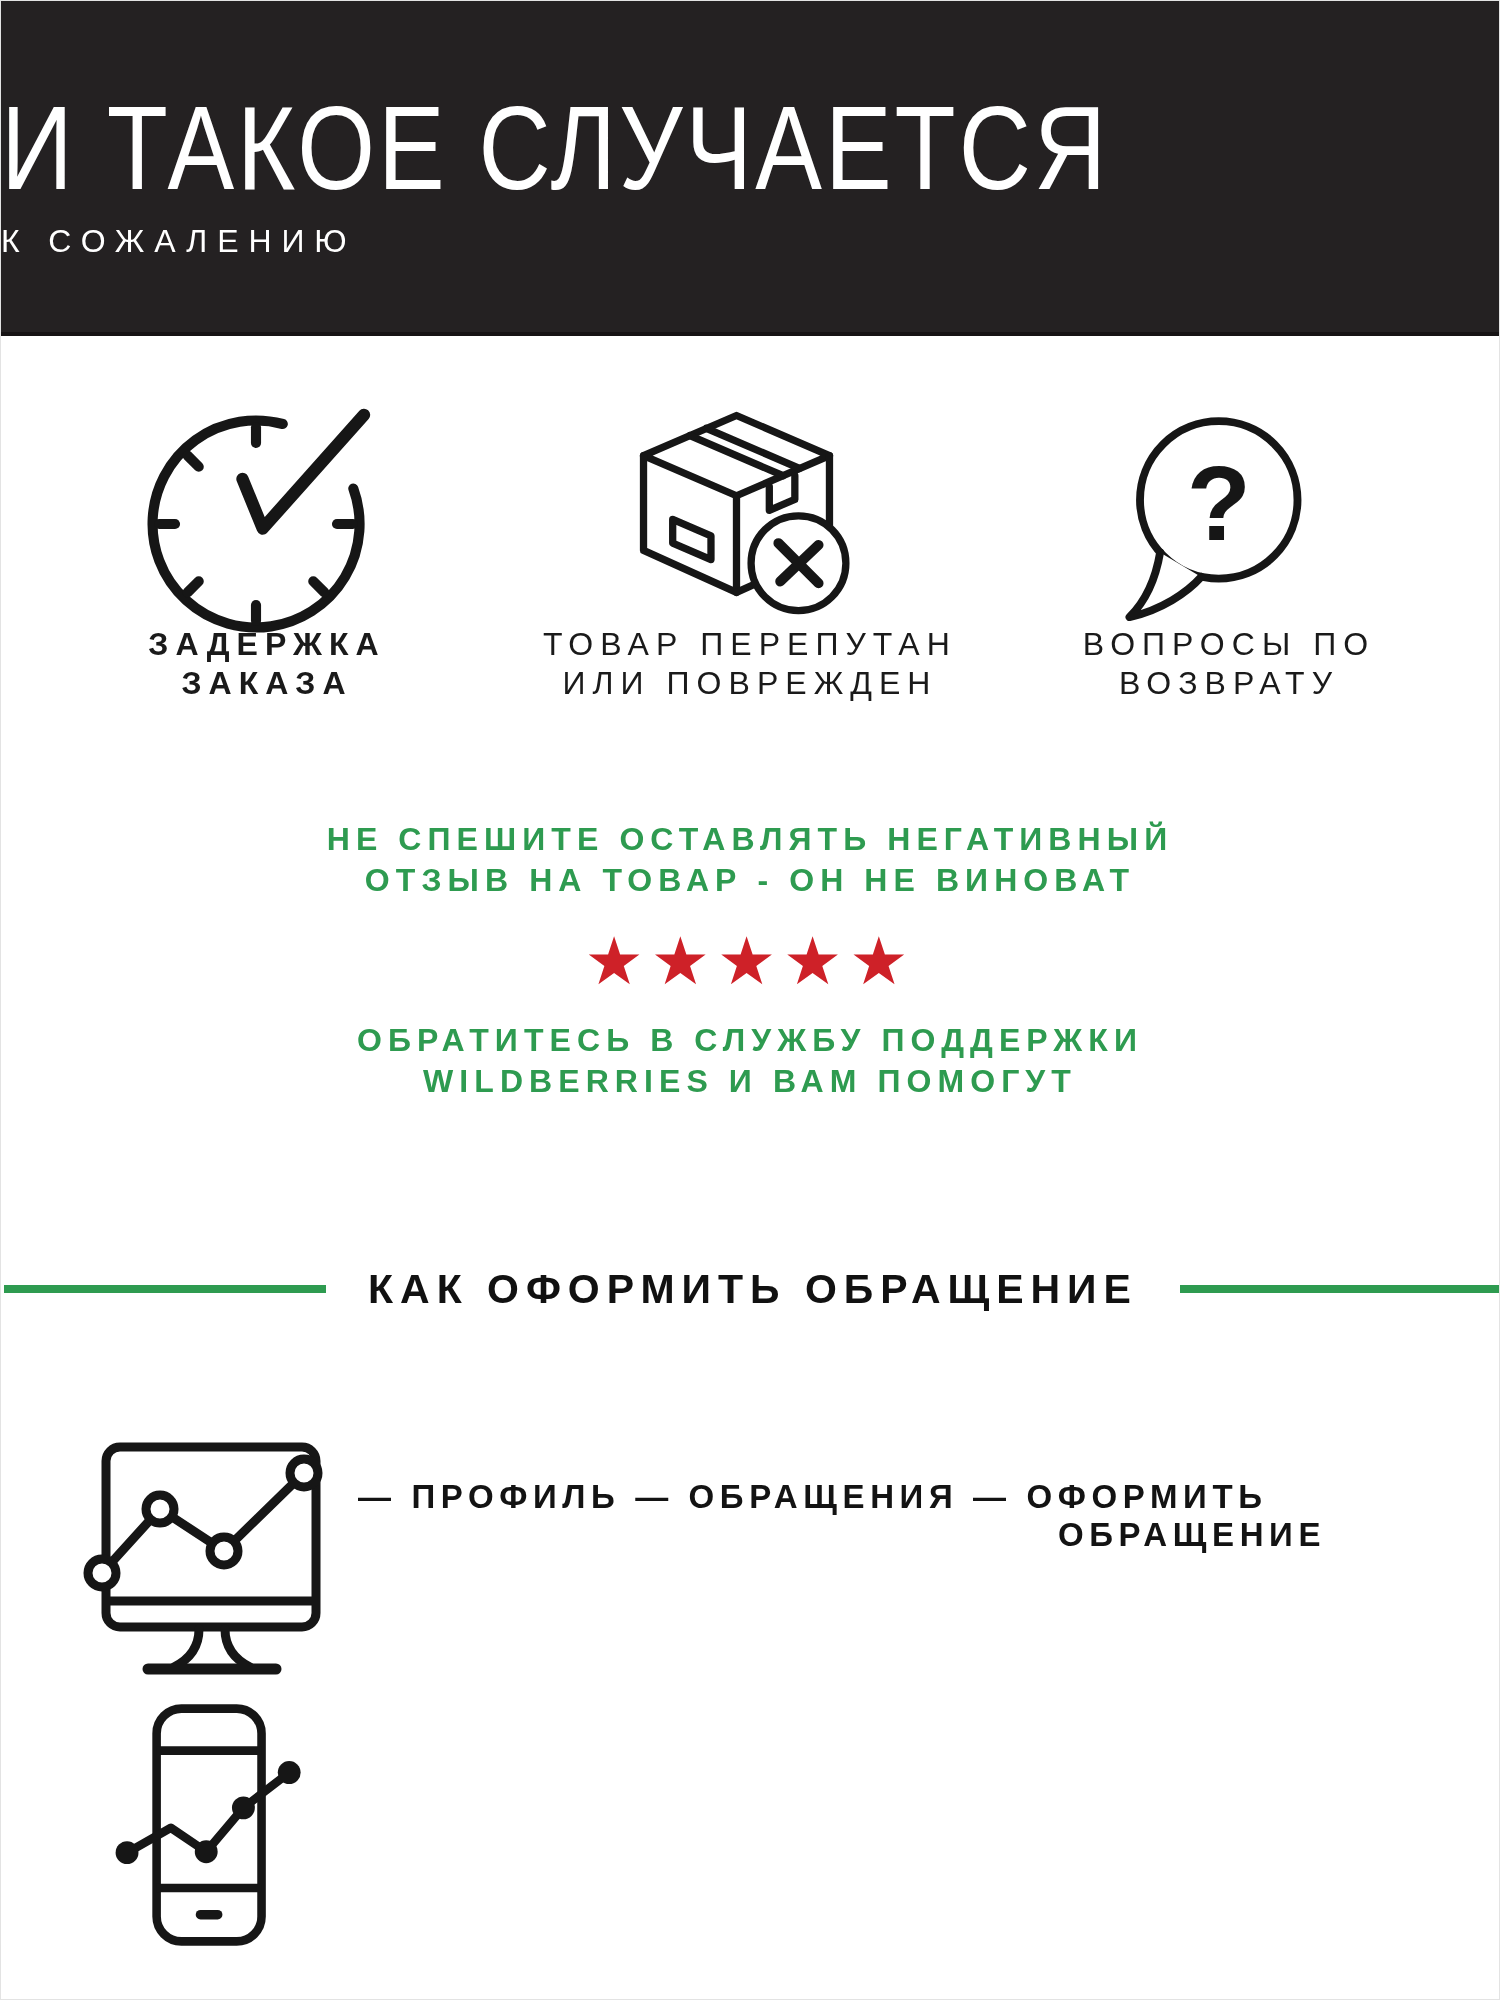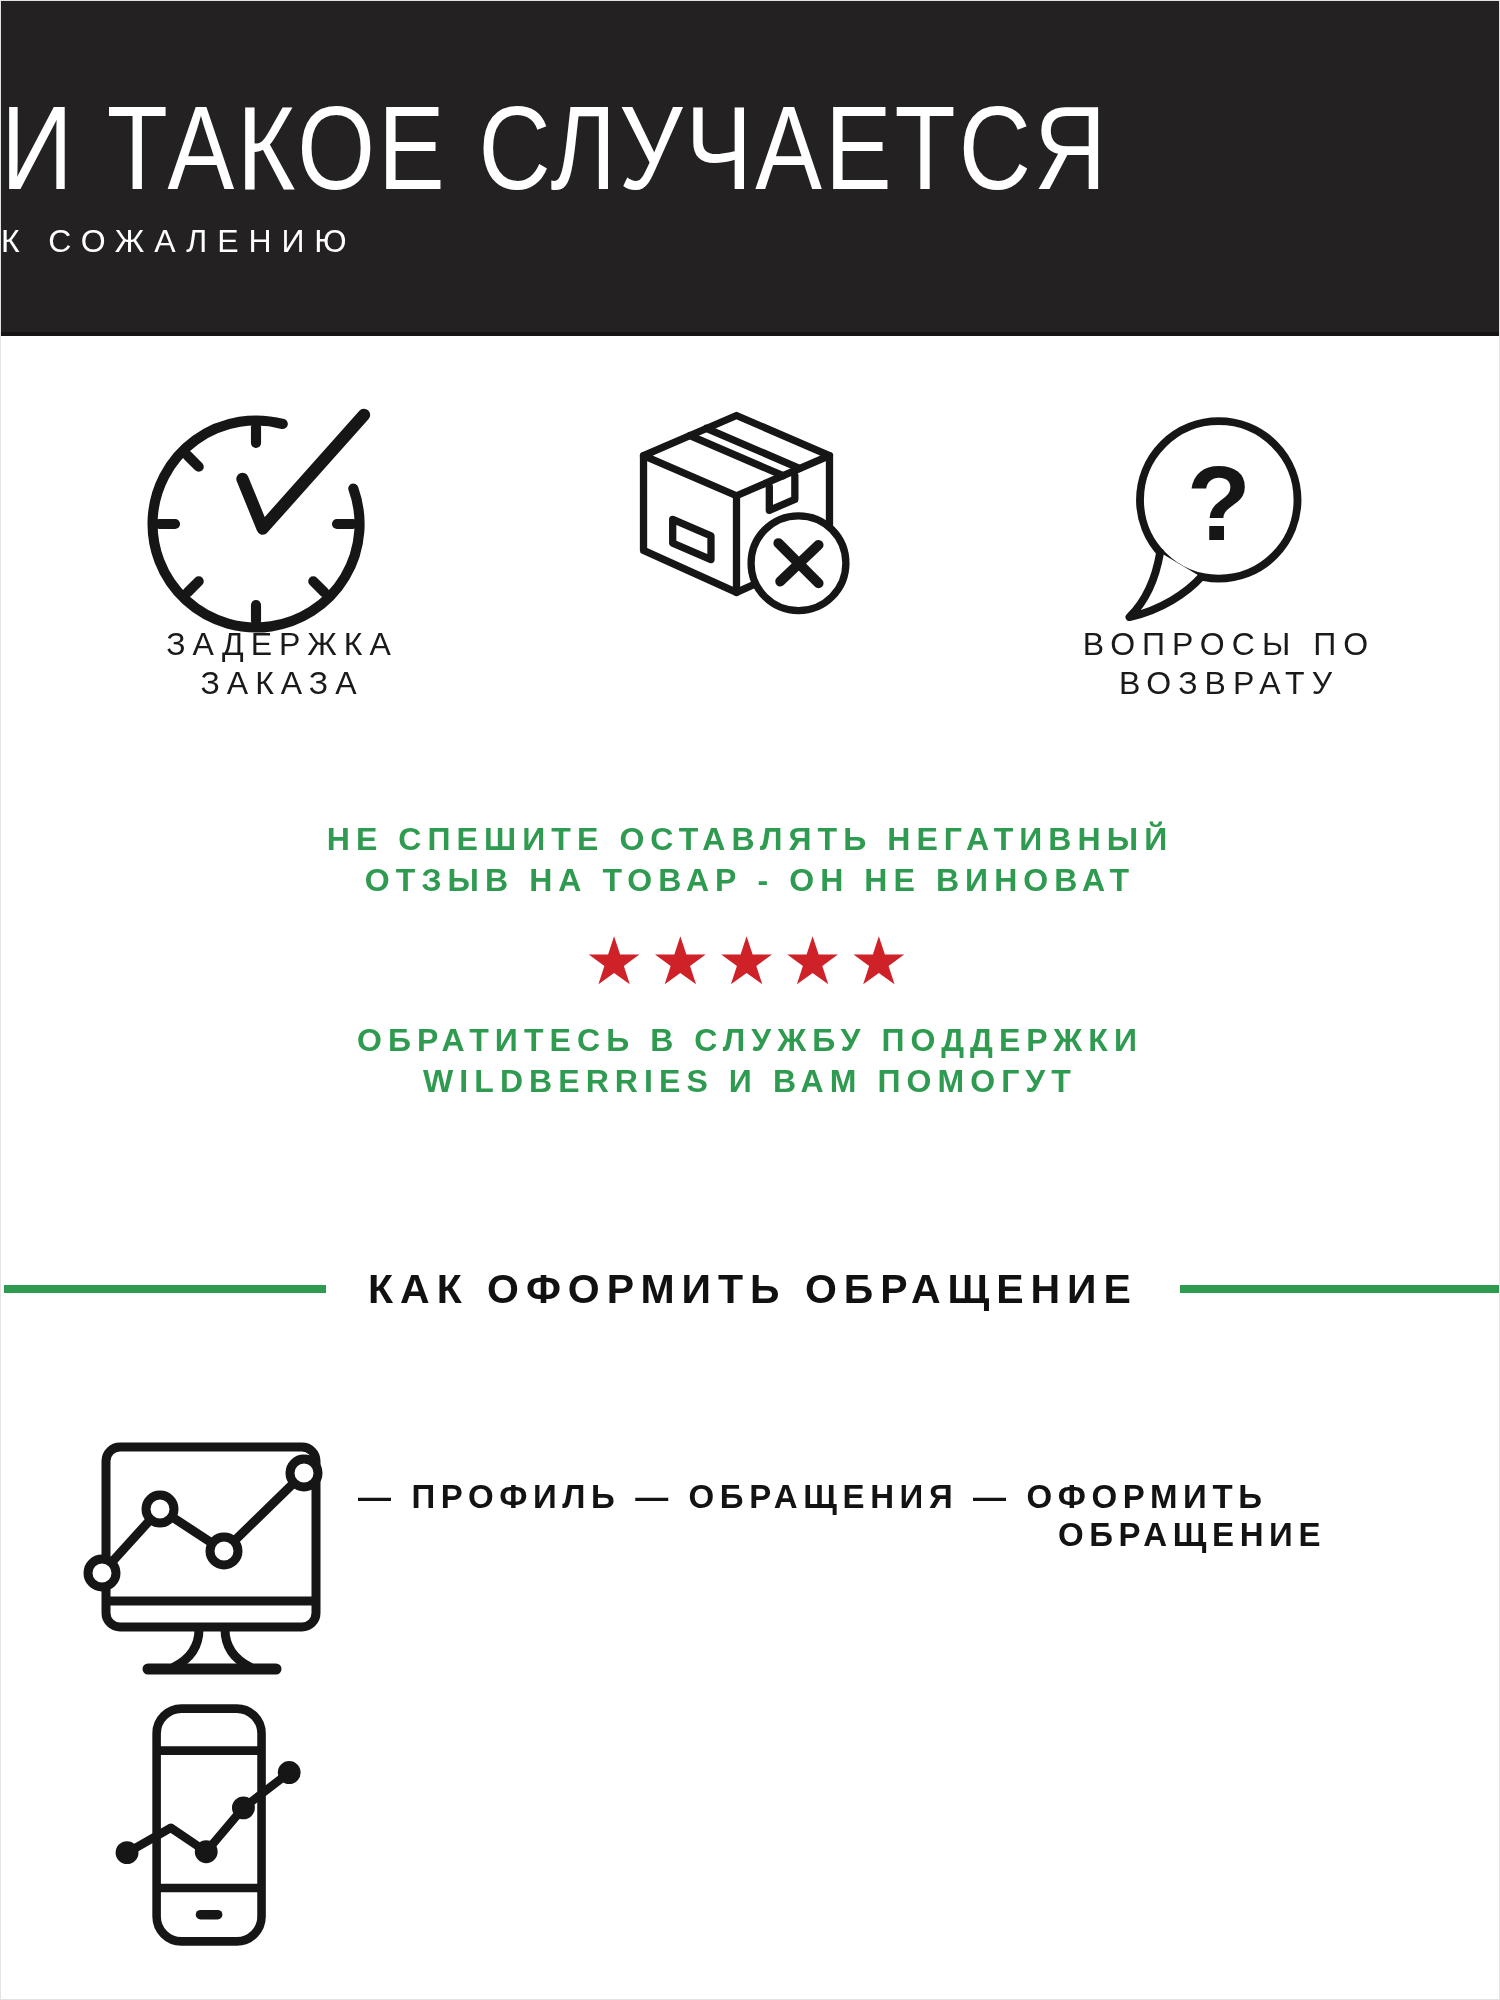--- a/index.html
+++ b/index.html
@@ -24,21 +24,21 @@
     margin-top:34px;font-size:32px;font-weight:400;
     letter-spacing:0.31em;color:#ffffff;white-space:nowrap;
   }
   
   .abs{position:absolute;}
   .issue-label{
     position:absolute;top:624px;width:500px;text-align:center;
     font-size:32px;font-weight:500;letter-spacing:0.22em;
     line-height:39px;color:#1a1a1a;
   }
-  .issue-label.l1{left:31px;}
+  .issue-label.l1{left:16px;font-weight:bold;}
   .issue-label.l2{left:499px;}
   .issue-label.l3{left:978px;}
   
   .advice{
     position:absolute;left:0;width:100%;text-align:center;
     font-size:32px;font-weight:700;letter-spacing:0.19em;
     line-height:41px;color:#2e9b50;
   }
   .advice-a{top:818px;}
   .advice-b{top:992px;margin-top:27px;}
@@ -108,20 +108,24 @@
     <circle cx="122" cy="106" r="90" fill="none" stroke="#161616" stroke-width="9"></circle>
     <path d="M55,166 C50,196 38,222 20,240 C56,232 86,212 102,194 Z" fill="#ffffff" stroke="none"></path>
     <path d="M55,166 C50,196 38,222 20,240 C56,232 86,212 102,194" fill="none" stroke="#161616" stroke-width="9" stroke-linecap="round" stroke-linejoin="round"></path>
     <text x="122" y="152" text-anchor="middle" font-size="120" font-weight="bold" fill="#161616" font-family="Liberation Sans, sans-serif">?</text>
   </svg>
 
   <div class="issue-label l1">
     <div>ЗАДЕРЖКА</div>
     <div>ЗАКАЗА</div>
   </div>
+  <div class="issue-label l2">
+    <div>ТОВАР ПЕРЕПУТАН</div>
+    <div>ИЛИ ПОВРЕЖДЕН</div>
+  </div>
   <div class="issue-label l3">
     <div>ВОПРОСЫ ПО</div>
     <div>ВОЗВРАТУ</div>
   </div>
 
   <div class="advice advice-a">
     <div>НЕ СПЕШИТЕ ОСТАВЛЯТЬ НЕГАТИВНЫЙ</div>
     <div>ОТЗЫВ НА ТОВАР - ОН НЕ ВИНОВАТ</div>
   </div>
 

